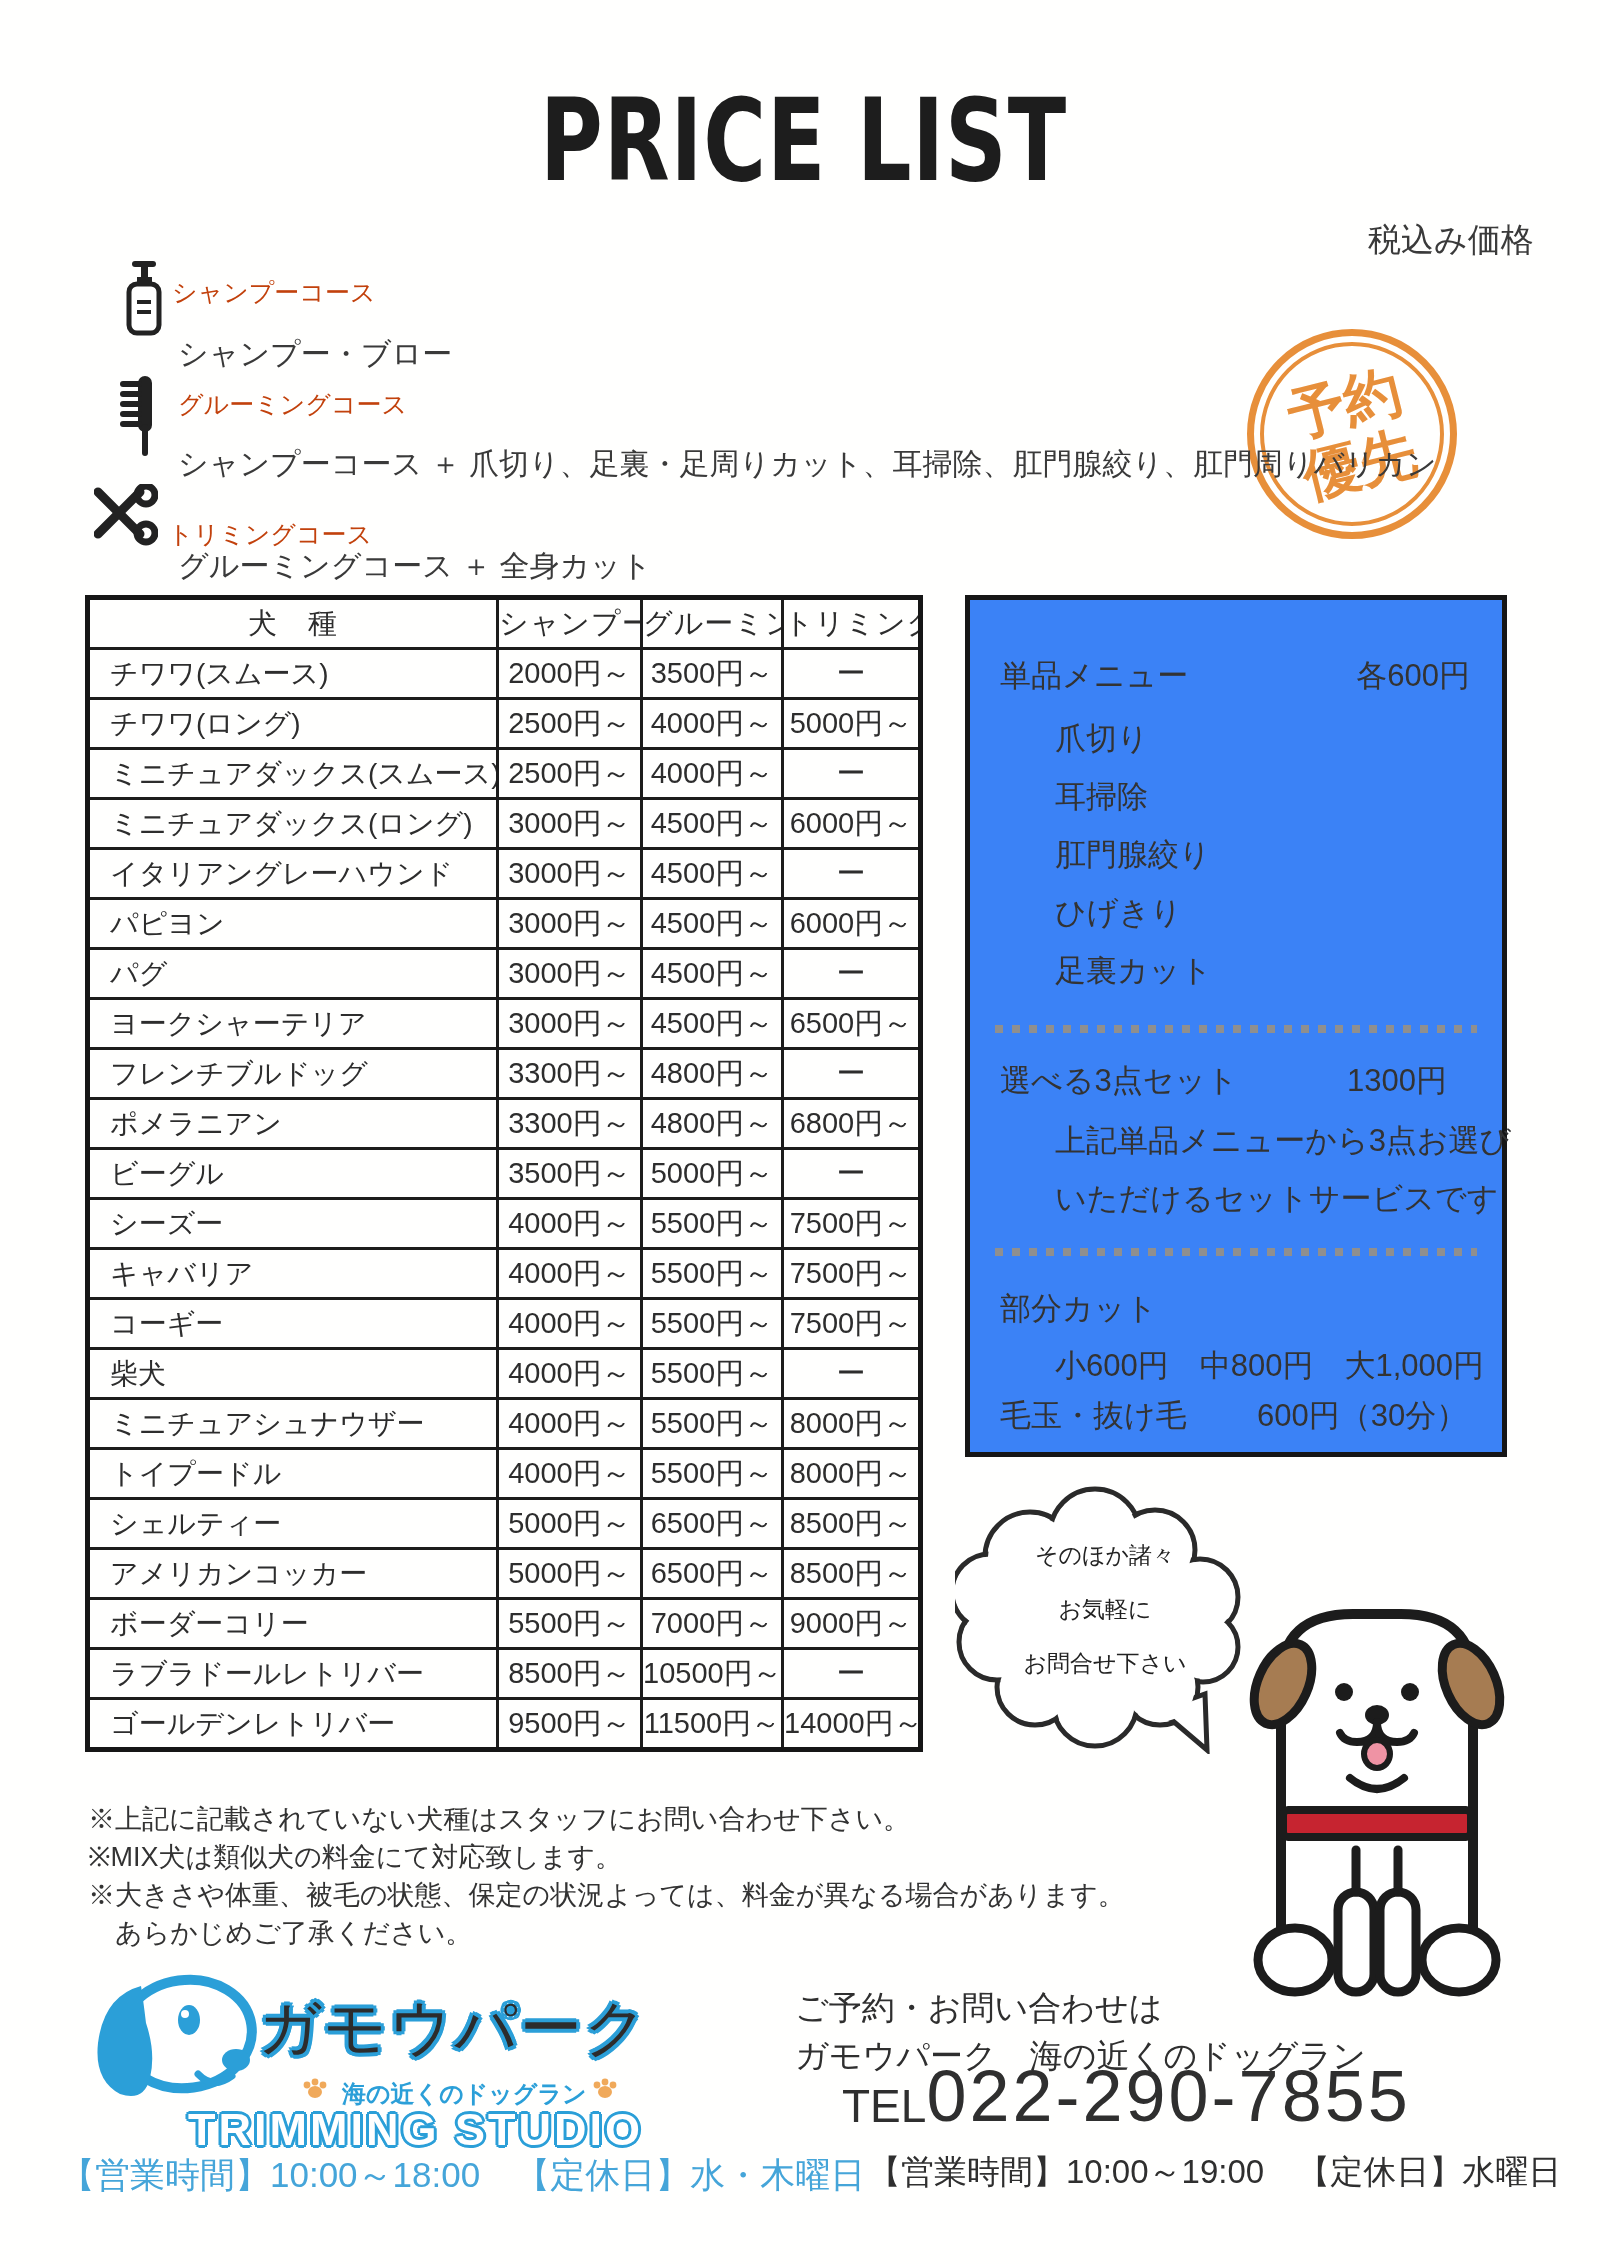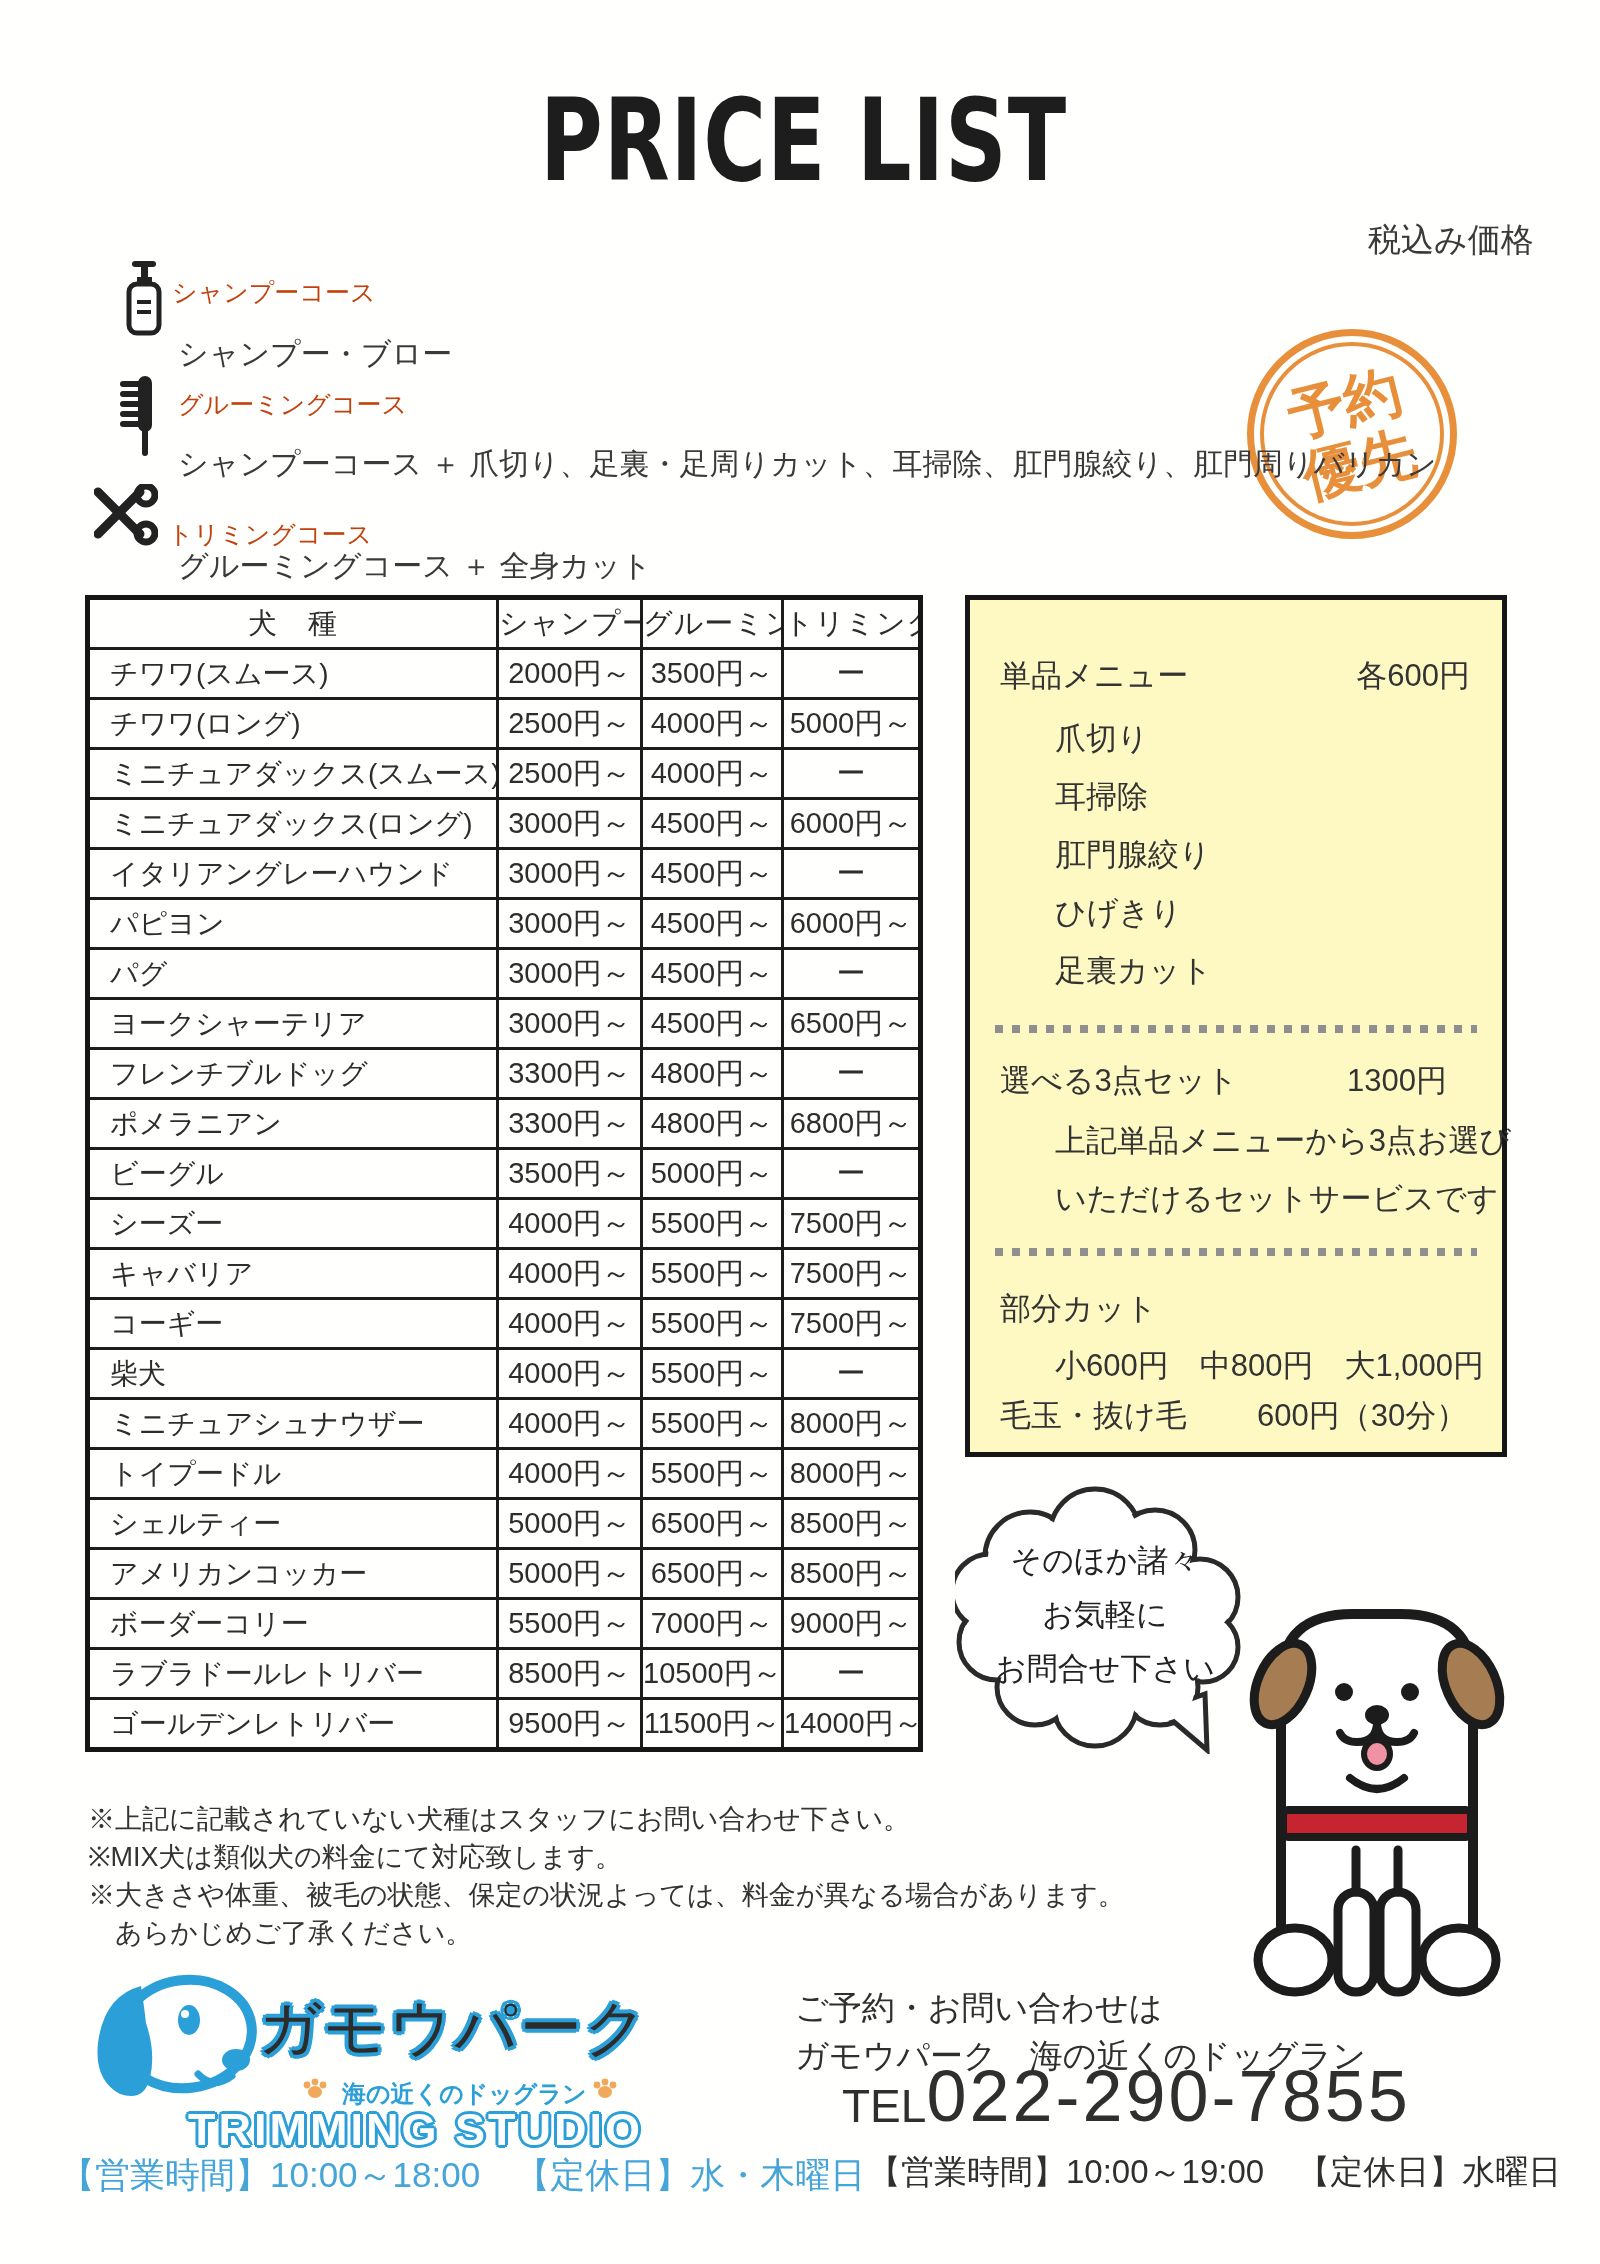--- a/index.html
+++ b/index.html
@@ -29,27 +29,27 @@
   table.price{border-collapse:collapse;table-layout:fixed;width:833px;
          border:5px solid #161616;}
   table.price th,table.price td{border:3px solid #1c1c1c;height:47px;text-align:center;
          font-size:29px;color:#2d2d2d;padding:0;white-space:nowrap;overflow:hidden;}
   table.price th{font-size:29px;font-weight:normal;letter-spacing:1px;}
   table.price td.breed{ text-align:left;padding-left:20px;font-size:28px;}
 
   .note-line{font-size:27px;color:#333;line-height:38px;white-space:nowrap;}
 
   
-  .panel{left:965px;top:595px;width:532px;height:852px;border:5px solid #161616;background:#fef9c3;}
+  .panel{left:965px;top:595px;width:532px;height:852px;border:5px solid #161616;background:#3b82f6;}
   .panel .row{position:absolute;font-size:31px;color:#333;white-space:nowrap;}
   .dotted{position:absolute;left:25px;right:25px;height:8px;
           background:repeating-linear-gradient(90deg,#8f8f8f 0 8px,transparent 8px 17px);}
 
   
-  .bubble-line{left:955px;width:300px;text-align:center;font-size:31px;color:#222;white-space:nowrap;}
+  .bubble-line{left:955px;width:300px;text-align:center;font-size:23px;color:#222;white-space:nowrap;}
 
   
   .outline-blue{color:#fff;font-weight:bold;
      text-shadow:-2px -2px 0 #2b9fd8,2px -2px 0 #2b9fd8,-2px 2px 0 #2b9fd8,2px 2px 0 #2b9fd8,
                  -3px 0 0 #2b9fd8,3px 0 0 #2b9fd8,0 -3px 0 #2b9fd8,0 3px 0 #2b9fd8;}
   .logo-main{left:258px;top:1986px;font-size:62px;letter-spacing:2px;white-space:nowrap;
      text-shadow:-3px -3px 0 #2b9fd8,3px -3px 0 #2b9fd8,-3px 3px 0 #2b9fd8,3px 3px 0 #2b9fd8,
                  -4px 0 0 #2b9fd8,4px 0 0 #2b9fd8,0 -4px 0 #2b9fd8,0 4px 0 #2b9fd8;}
   .logo-sub{left:342px;top:2078px;font-size:24px;font-weight:bold;color:#2b9fd8;white-space:nowrap;}
   .studio{left:188px;top:2104px;font-size:45px;letter-spacing:3px;white-space:nowrap;}

